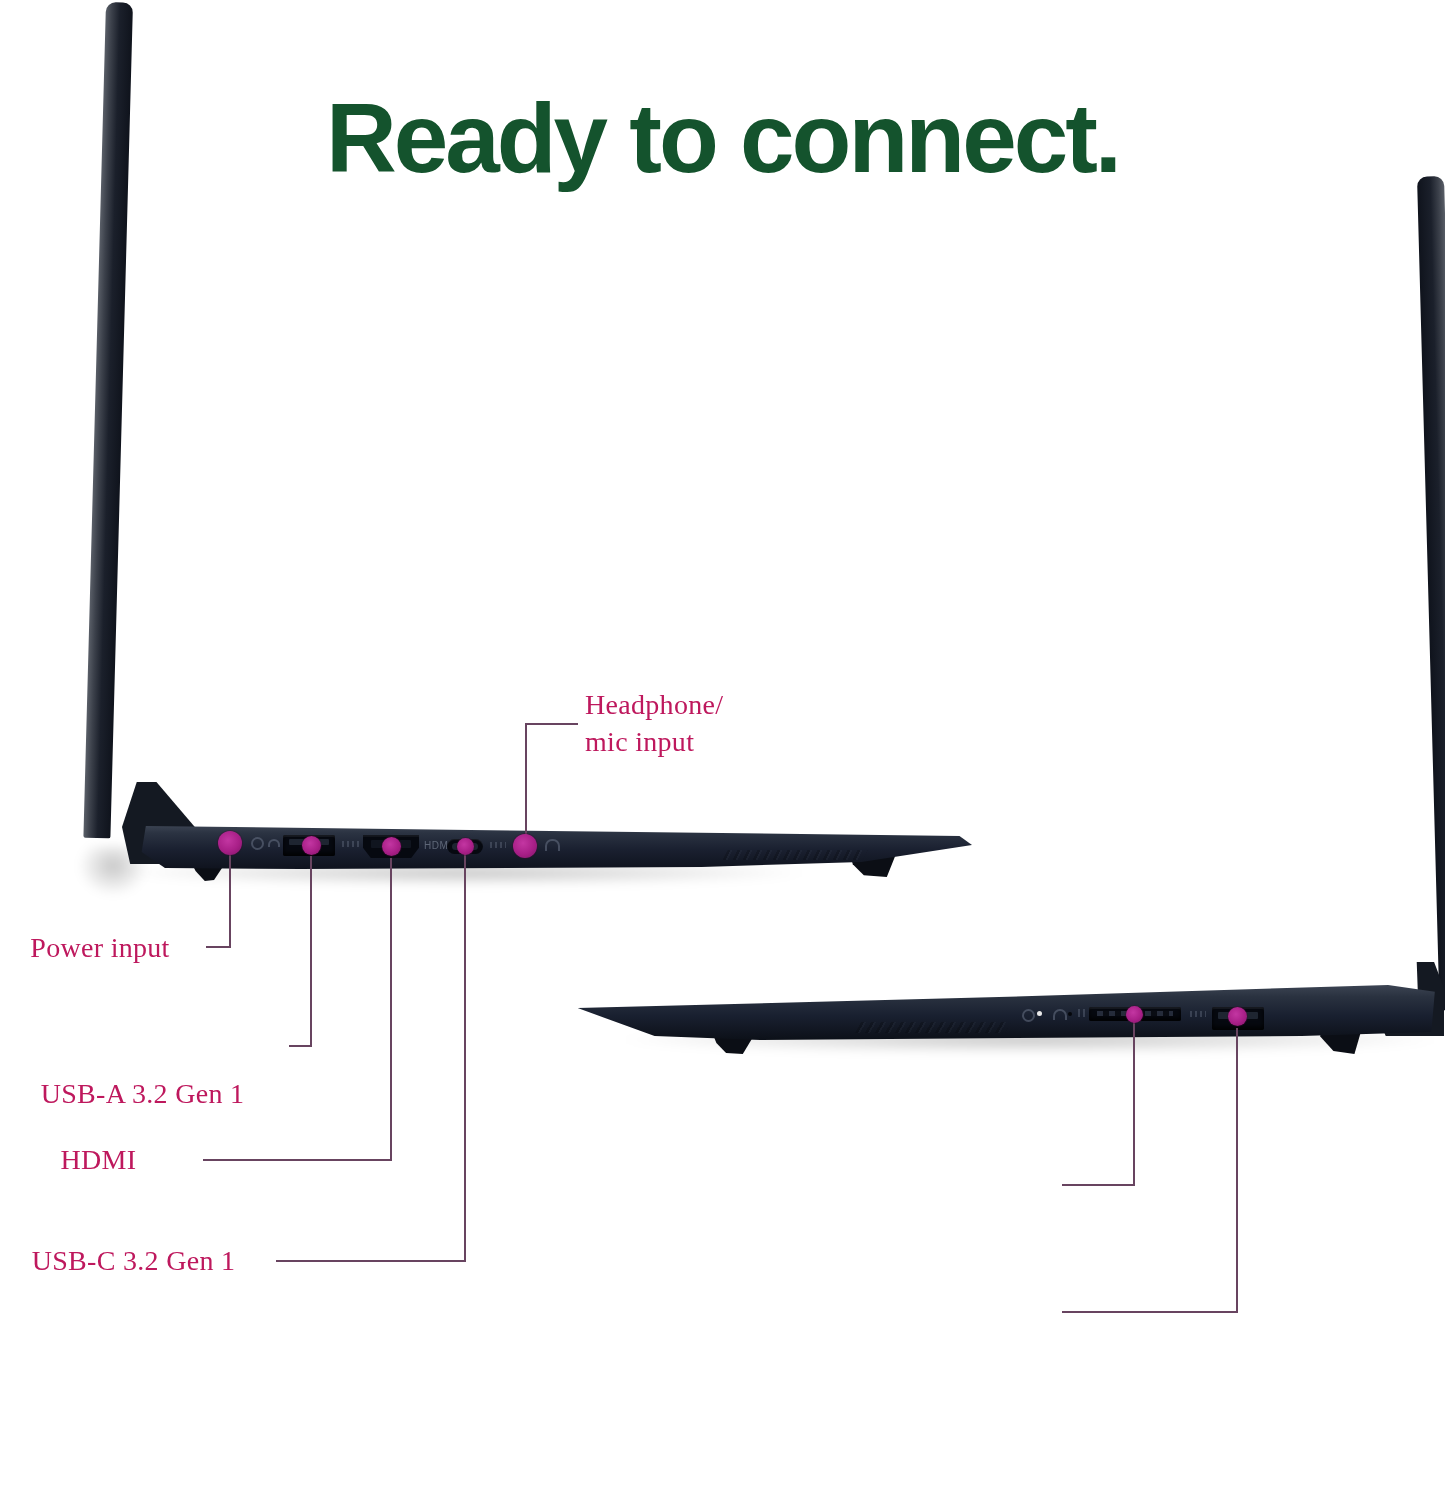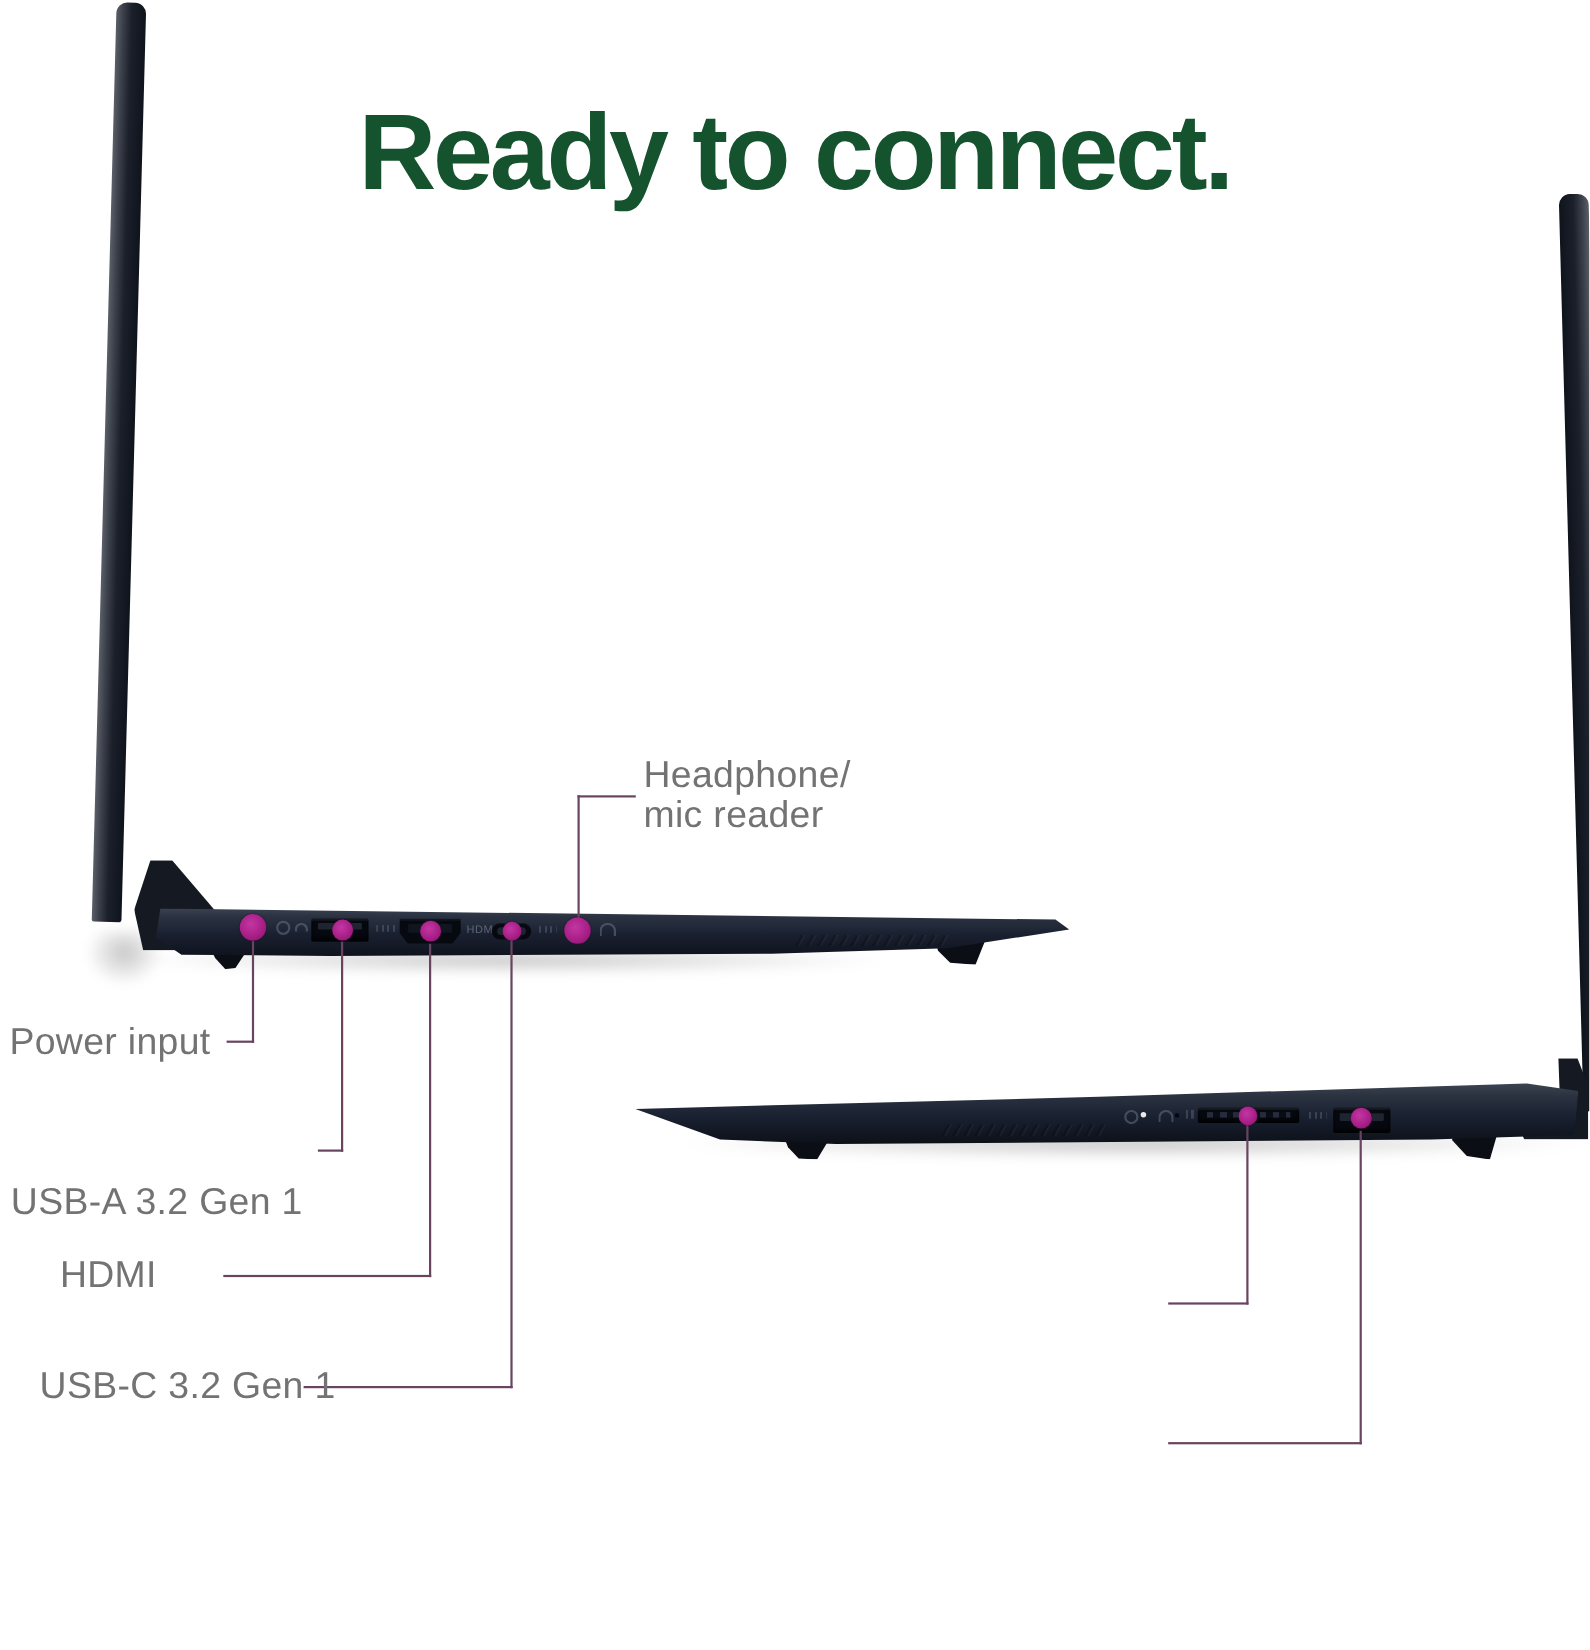--- a/index.html
+++ b/index.html
@@ -16,21 +16,21 @@
   }
   .footer{
     left:0;top:1436px;width:1445px;text-align:center;
     font-size:42px;color:#3f4146;letter-spacing:0px;white-space:nowrap;
   }
   .footer .b{font-weight:bold;color:#4a2145;letter-spacing:-0.5px;}
   .footer sup{font-size:55%;vertical-align:super;}
 
   
   .lbl{
-    font-size:34px;color:#737373;letter-spacing:0.3px;line-height:37px;white-space:nowrap;
+    font-size:28px;color:#be185d;letter-spacing:0.3px;line-height:37px;white-space:nowrap;font-family:Liberation Serif, serif;
   }
   .r{text-align:center;}
 
   
   .line{background:#684460;}
   .dot{
     border-radius:50%;
     background:radial-gradient(circle at 42% 38%, #c336a2 0%, #a81f87 55%, #7e1566 100%);
     box-shadow:0 0 0 1px rgba(60,8,50,0.35);
   }
@@ -170,22 +170,22 @@
   <div class="abs dot" style="left:302px;top:836px;width:19px;height:19px;"></div>
   <div class="abs dot" style="left:382px;top:837px;width:19px;height:19px;"></div>
   <div class="abs dot" style="left:457px;top:838px;width:17px;height:17px;"></div>
   <div class="abs dot" style="left:513px;top:834px;width:24px;height:24px;"></div>
   <div class="abs dot" style="left:1126px;top:1006px;width:17px;height:17px;"></div>
   <div class="abs dot" style="left:1228px;top:1007px;width:19px;height:19px;"></div>
 
   <div class="abs lbl r" style="left:0px;top:929px;width:200px;">Power input</div>
   <div class="abs lbl r" style="left:0px;top:1075px;width:285px;">USB-A 3.2 Gen 1</div>
   <div class="abs lbl r" style="left:0px;top:1141px;width:197px;">HDMI</div>
-  <div class="abs lbl r" style="left:0px;top:1242px;width:267px;margin-left:36px;">USB-C 3.2 Gen 1</div>
+  <div class="abs lbl r" style="left:0px;top:1242px;width:267px;">USB-C 3.2 Gen 1</div>
 
   <div class="abs lbl" style="left:585px;top:686px;">
     <div>Headphone/</div>
-    <div>mic reader</div>
+    <div>mic input</div>
   </div>
 
 
 
 </div>
 
 </body></html>

